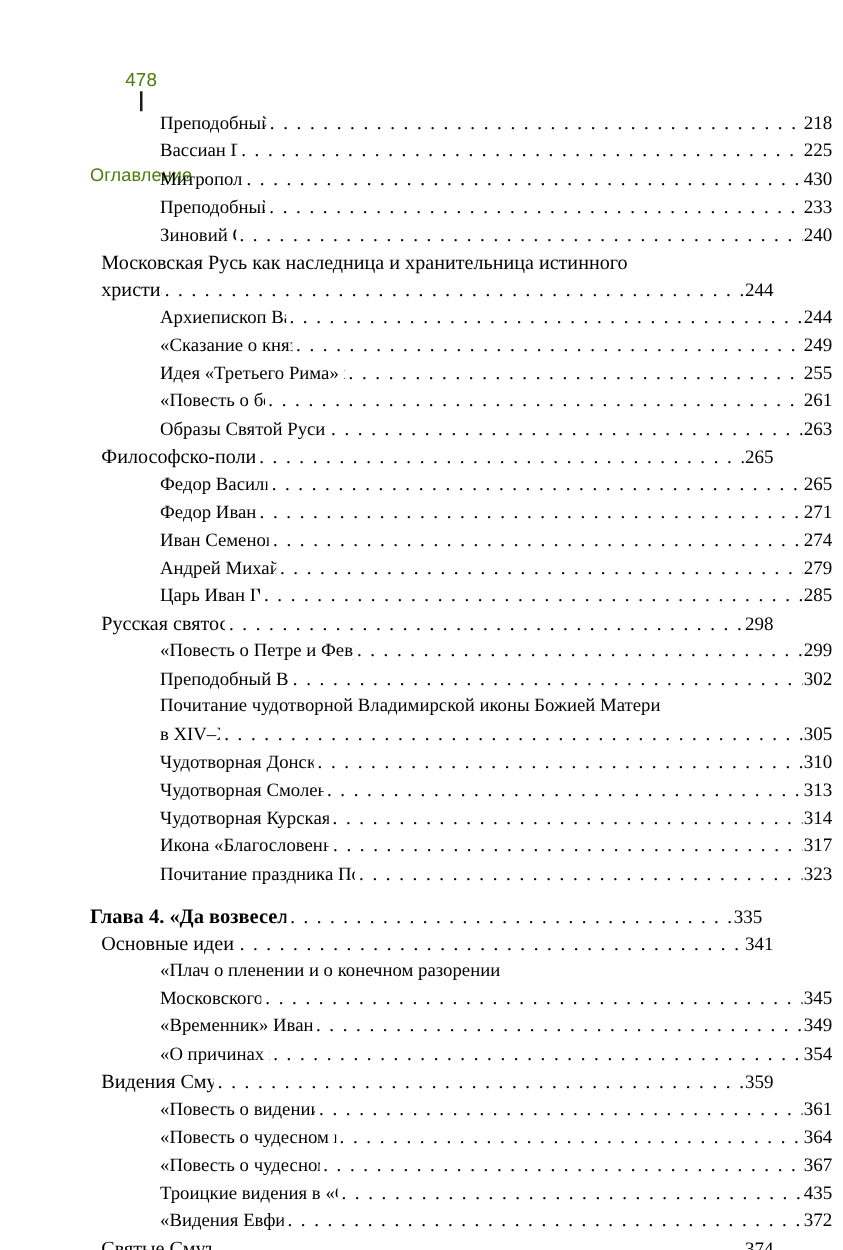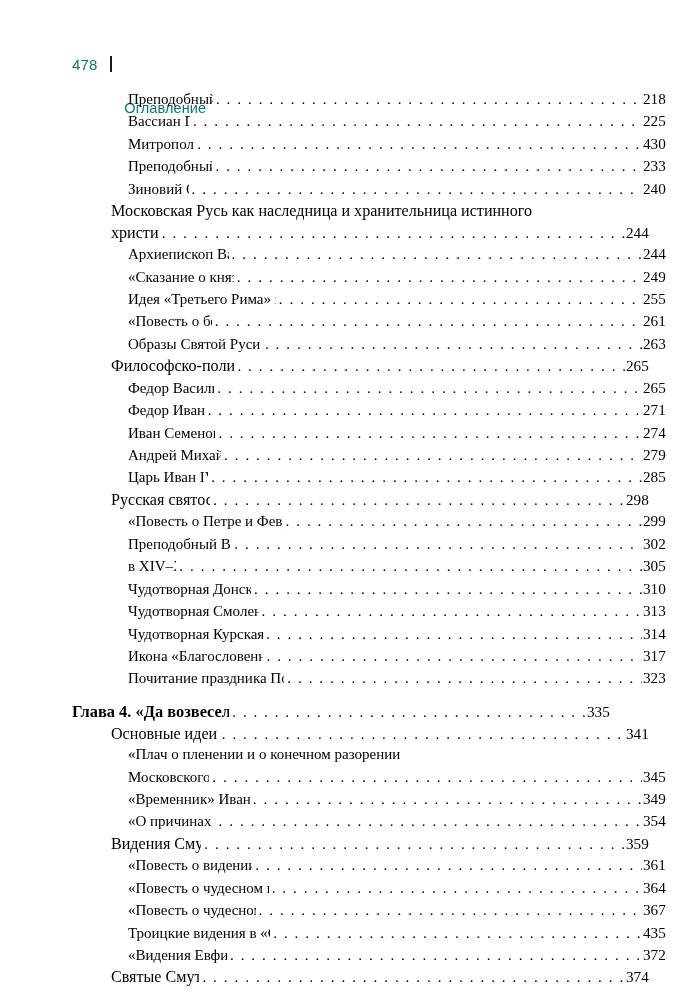--- a/index.html
+++ b/index.html
@@ -23,25 +23,26 @@
     height: 1000px;
     background: #ffffff;
   }
 
   
   .running-head {
     position: absolute;
     left: 72px;
     top: 56px;
     display: flex;
-    align-items: flex-start;
+    align-items: center;
     font-family: "Liberation Sans", "DejaVu Sans", sans-serif;
     font-size: 14.5px;
-    color: #0f766e;
+    color: #4d7c0f;
     letter-spacing: 0.1px;
+    flex-direction: column;
   }
   .running-head .folio {
     font-weight: 400;
     font-size: 15px;
   }
   .running-head .rule {
     width: 2px;
     height: 16px;
     background: #1a1a1a;
     margin: 0 12px 0 13px;
@@ -105,21 +106,21 @@
     margin-left: 0px;
     font-weight: 700;
     font-size: 16.4px;
     line-height: 21.8px;
   }
   .lvl-chapter .leader { letter-spacing: 1.5px; font-weight: 400; }
   .lvl-chapter .pageno { font-weight: 400; font-size: 15.2px; }
 
   
   .lvl-1 {
-    margin-left: 39px;
+    margin-left: 9px;
     font-size: 16.1px;
     line-height: 21.6px;
   }
   .lvl-1 .leader { font-size: 15.2px; }
   .lvl-1 .pageno { font-size: 15.2px; }
 
   
   .lvl-2 {
     margin-left: 56px;
     font-size: 15.0px;
@@ -236,20 +237,23 @@
       <div class="toc-entry lvl-2">
         <span class="label">«Повесть о Петре и Февронии Муромских» Ермолая-Еразма</span>
         <span class="leader"></span>
         <span class="pageno">299</span>
       </div>
       <div class="toc-entry lvl-2">
         <span class="label">Преподобный Варлаам Хутынский.</span>
         <span class="leader"></span>
         <span class="pageno">302</span>
       </div>
+      <div class="toc-entry lvl-2 cont-first">
+        <span class="label">Почитание чудотворной Владимирской иконы Божией Матери</span>
+      </div>
       <div class="toc-entry lvl-2">
         <span class="label">в XIV–XVI вв.</span>
         <span class="leader"></span>
         <span class="pageno">305</span>
       </div>
       <div class="toc-entry lvl-2">
         <span class="label">Чудотворная Донская икона Божией Матери</span>
         <span class="leader"></span>
         <span class="pageno">310</span>
       </div>

